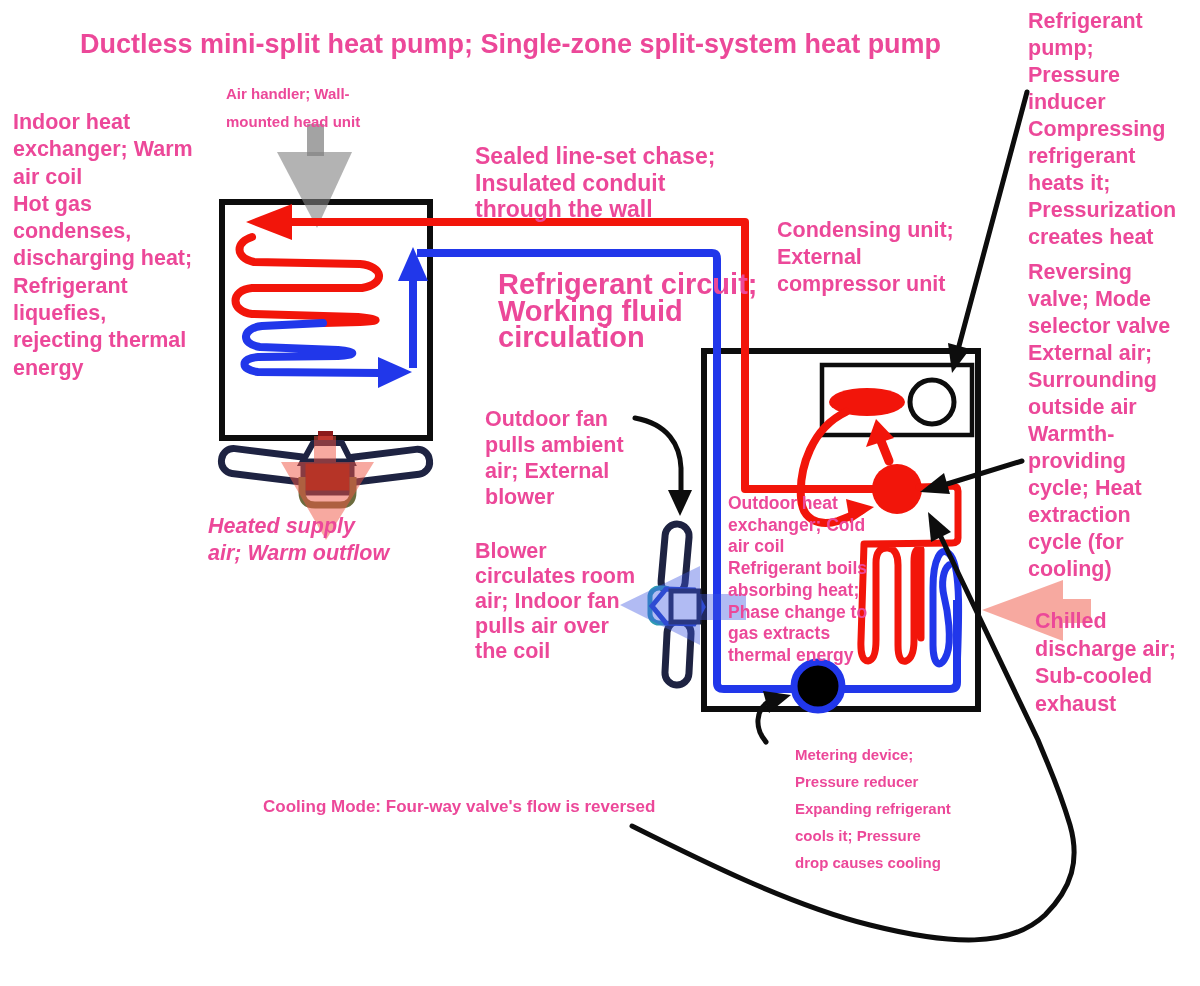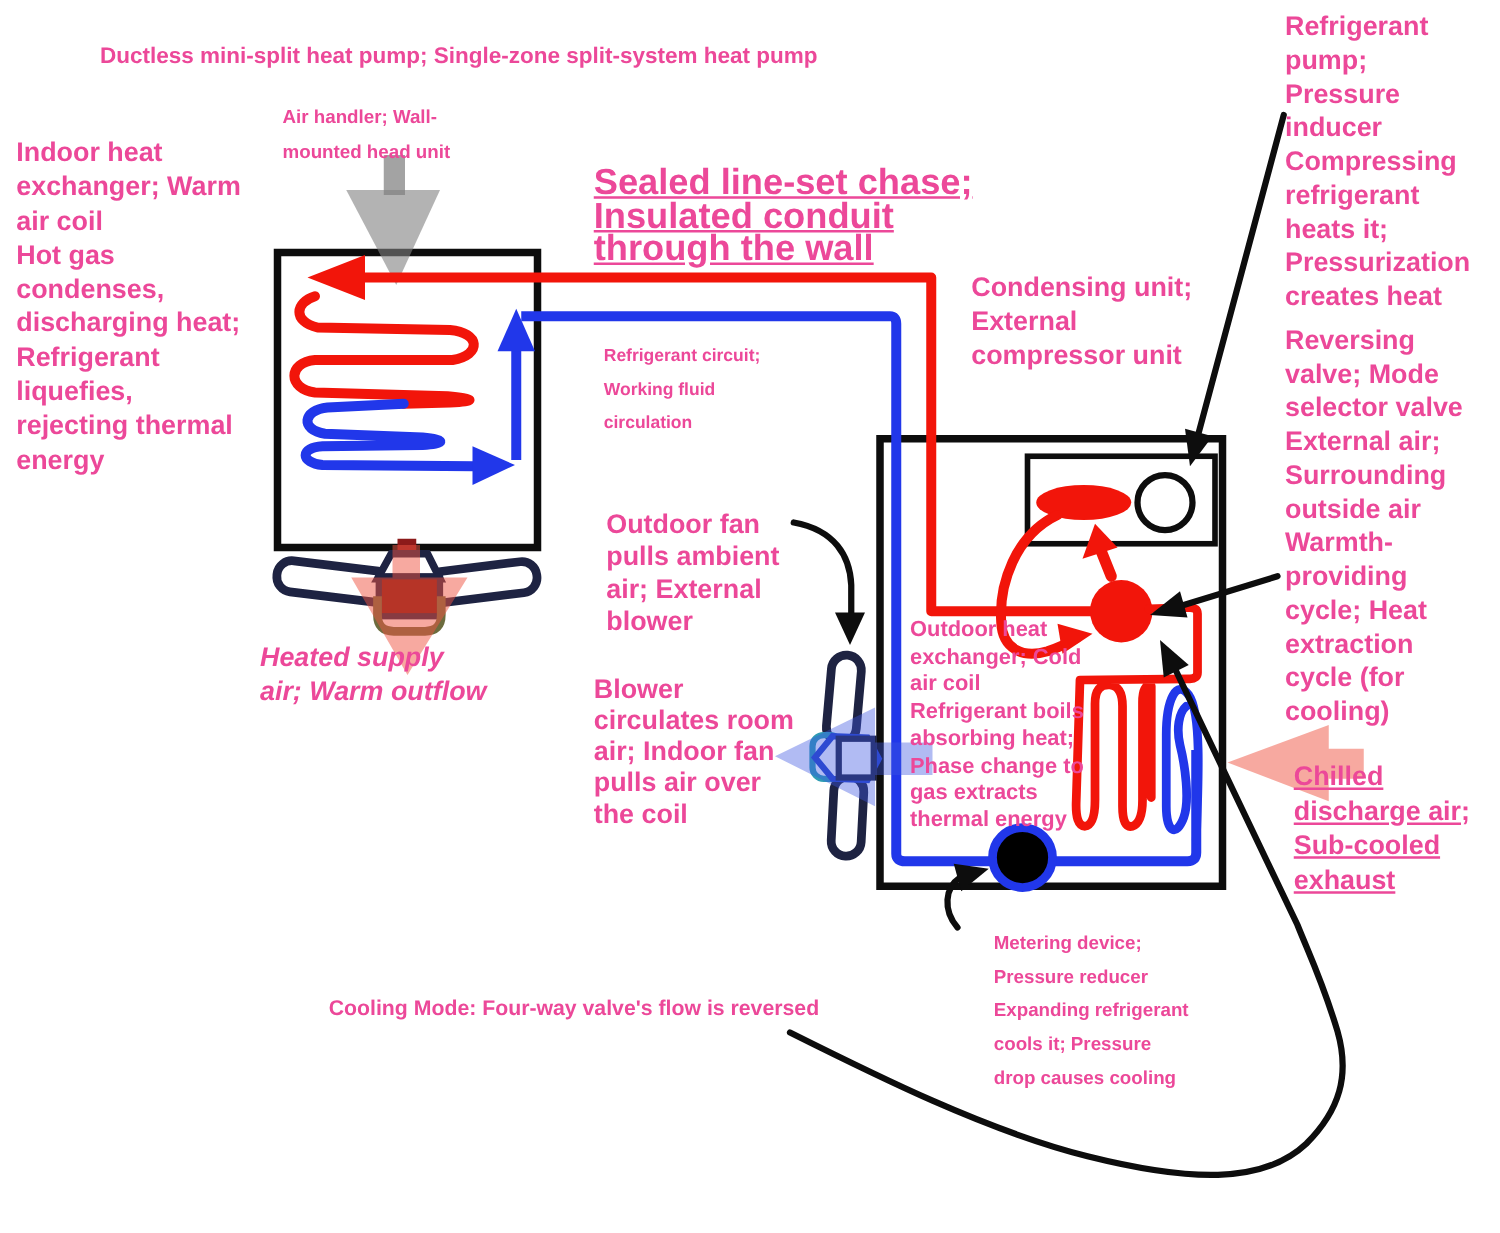--- a/index.html
+++ b/index.html
@@ -106,37 +106,37 @@
     <rect x="650" y="588" width="23" height="35" rx="9" stroke="var(--teal)" stroke-width="5" fill="none"></rect>
     <polygon points="652,606 666,589 694,590 703,607 694,624 666,623" stroke="var(--royal)" stroke-width="5" fill="#ffffff"></polygon>
     <rect x="671" y="591" width="28" height="31" stroke="var(--navy)" stroke-width="5" fill="#ffffff"></rect>
     <polygon points="620,605 700,566 700,594 746,594 746,620 700,620 700,645" fill="var(--bluewash_arrow)" opacity="0.4"></polygon>
   </g>
 
   <polygon points="982,610 1063,580 1063,599 1091,599 1091,623 1063,623 1063,641" fill="var(--salmon_arrow)" opacity="0.5"></polygon>
 </svg>
 
 <div id="labels-layer">
-      <div class="lbl" style="left: 80px; top: 31px; font-size: 18px; line-height: 26px;">Ductless mini-split heat pump; Single-zone split-system heat pump</div>
+      <div class="lbl" style="left: 80px; top: 31px; font-size: 27px; line-height: 26px;">Ductless mini-split heat pump; Single-zone split-system heat pump</div>
       <div class="lbl" style="left: 226px; top: 80px; font-size: 15px; line-height: 27.5px;">Air handler; Wall-
 mounted head unit</div>
       <div class="lbl" style="left: 13px; top: 109px; font-size: 21.5px; line-height: 27.3px;">Indoor heat
 exchanger; Warm
 air coil
 Hot gas
 condenses,
 discharging heat;
 Refrigerant
 liquefies,
 rejecting thermal
 energy</div>
-      <div class="lbl" style="left: 475px; top: 133px; font-size: 29px; line-height: 26.5px; text-decoration: underline;">Sealed line-set chase;
+      <div class="lbl" style="left: 475px; top: 143px; font-size: 23px; line-height: 26.5px;">Sealed line-set chase;
 Insulated conduit
 through the wall</div>
-      <div class="lbl" style="left: 483px; top: 271px; font-size: 14px; line-height: 26.5px;">Refrigerant circuit;
+      <div class="lbl" style="left: 498px; top: 271px; font-size: 29px; line-height: 26.5px;">Refrigerant circuit;
 Working fluid
 circulation</div>
       <div class="lbl" style="left: 777px; top: 201px; font-size: 21.5px; line-height: 27px; margin-top: 16px;">Condensing unit;
 External
 compressor unit</div>
       <div class="lbl" style="left: 1028px; top: 8px; font-size: 21.5px; line-height: 27px;">Refrigerant
 pump;
 Pressure
 inducer
 Compressing
@@ -168,21 +168,21 @@
       <div class="lbl" style="left: 208px; top: 513px; font-size: 21.5px; line-height: 27px; font-style: italic;">Heated supply
 air; Warm outflow</div>
       <div class="lbl" style="left: 728px; top: 493px; font-size: 17.5px; line-height: 21.7px;">Outdoor heat
 exchanger; Cold
 air coil
 Refrigerant boils
 absorbing heat;
 Phase change to
 gas extracts
 thermal energy</div>
-      <div class="lbl" style="left: 1035px; top: 608px; font-size: 21.5px; line-height: 27.5px; text-decoration: underline;">Chilled
+      <div class="lbl" style="left: 1035px; top: 608px; font-size: 21.5px; line-height: 27.5px;">Chilled
 discharge air;
 Sub-cooled
 exhaust</div>
       <div class="lbl" style="left: 795px; top: 741px; font-size: 15px; line-height: 27px;">Metering device;
 Pressure reducer
 Expanding refrigerant
 cools it; Pressure
 drop causes cooling</div>
       <div class="lbl" style="left: 227px; top: 795px; font-size: 17px; line-height: 24px; margin-left: 36px;">Cooling Mode: Four-way valve's flow is reversed</div>
     </div>

